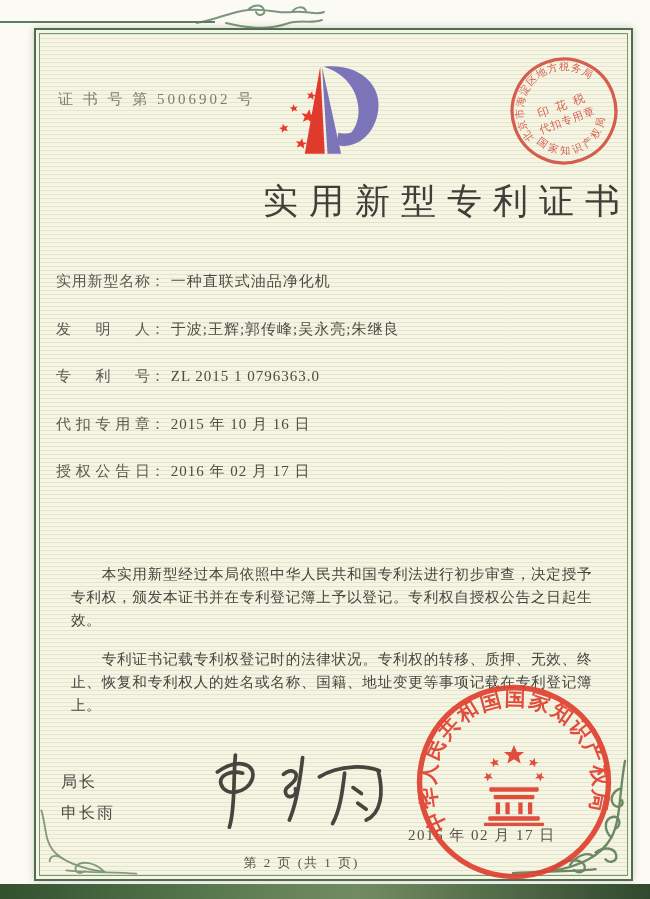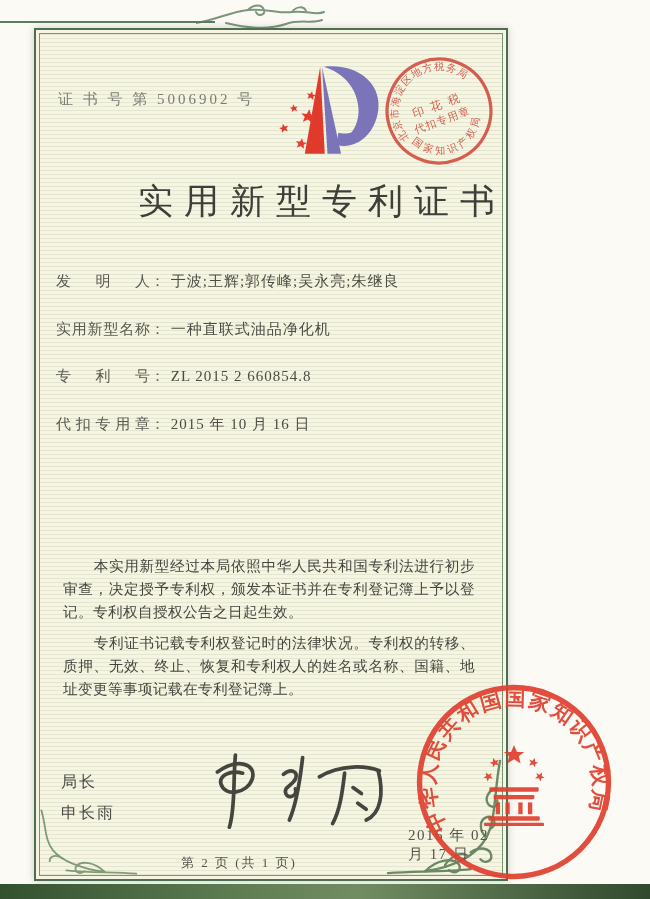--- a/index.html
+++ b/index.html
@@ -8,39 +8,39 @@
     background:#fbfaf4;
     font-family:"Liberation Serif","DejaVu Serif",serif;
   }
   
   .top-rule{position:absolute;left:0;top:21px;width:215px;height:2px;background:#5d7d60;}
   .top-flourish{position:absolute;left:196px;top:2px;width:130px;height:40px;}
   .bottom-band{position:absolute;left:0;bottom:0;width:650px;height:15px;
     background:linear-gradient(90deg,#33512f 0%,#5d7b51 35%,#728c62 55%,#31492e 100%);}
   
   .page{
-    position:absolute;left:34px;top:28px;width:474px;height:853px;box-sizing:border-box;
+    position:absolute;left:34px;top:28px;width:599px;height:853px;box-sizing:border-box;
     border:2px solid #4e6e52;
     box-shadow: inset 0 0 0 3px #f6f4e3, inset 0 0 0 4px rgba(99,130,99,.85), 0 0 7px rgba(60,70,50,.25);
     background:
       repeating-linear-gradient(180deg, rgba(166,180,138,.22) 0 1px, rgba(0,0,0,0) 1px 4px),
       #f6f4e3;
   }
   .cert-no{position:absolute;left:22px;top:60px;font-size:15px;letter-spacing:3px;color:#7d7c74;}
   .logo{position:absolute;left:228px;top:26px;width:136px;height:112px;}
   .tax-stamp{position:absolute;right:6px;top:20px;width:122px;height:122px;transform:rotate(-20deg);opacity:.88;}
   .title{position:absolute;left:0;right:0;top:148px;text-align:right;
     font-size:35px;letter-spacing:11px;color:#3f3f3a;font-weight:500;}
   .fields{position:absolute;left:20px;top:242px;right:30px;}
   .frow{height:47.5px;font-size:15px;color:#52514a;white-space:nowrap;}
   .flabel{display:inline-block;width:94px;text-align:justify;text-align-last:justify;color:#5b5a52;}
   .fcolon{display:inline-block;margin:0 2px 0 0;color:#5b5a52;}
   .fvalue{letter-spacing:1px;color:#4c4b44;}
   .paras{position:absolute;left:19px;right:23px;top:517px;}
-  .paras p{margin:8px;font-size:14.6px;line-height:1.58;color:#46453f;
+  .paras p{margin:16px;font-size:14.6px;line-height:1.58;color:#46453f;
     text-indent:2.1em;text-align:justify;letter-spacing:.4px;}
   .director{position:absolute;left:25px;top:736px;font-size:16px;color:#4c4b45;line-height:31px;letter-spacing:2px;}
   .signature{position:absolute;left:158px;top:718px;width:210px;height:84px;}
   .seal{position:absolute;left:376px;top:650px;width:204px;height:204px;z-index:3;opacity:.92;}
   .issue-date{position:absolute;left:372px;top:796px;z-index:2;font-size:15px;letter-spacing:1.5px;color:#57524a;}
   .footer{position:absolute;left:0;right:0;top:824px;text-align:center;
     font-size:13px;letter-spacing:2px;color:#55544c;transform:translateX(-32px);}
   svg text{font-family:"Liberation Serif","DejaVu Serif",serif;}
 </style>
 </head>
@@ -90,34 +90,38 @@
       <textPath href="#stampBottom" startOffset="8">国家知识产权局</textPath>
     </text>
     <text x="60" y="58" font-size="11.5" fill="#d14a3b" text-anchor="middle" letter-spacing="2">印 花 税</text>
     <text x="60" y="73" font-size="10.5" fill="#d14a3b" text-anchor="middle" letter-spacing="1">代扣专用章</text>
   </svg>
 
   <div class="title">实用新型专利证书</div>
 
   <div class="fields">
     <div class="frow">
+      <span class="flabel">实用新型名称</span><span class="fcolon">：</span>
+      <span class="fvalue">一种直联式油品净化机</span>
+    </div>
+    <div class="frow">
       <span class="flabel">发明人</span><span class="fcolon">：</span>
       <span class="fvalue">于波;王辉;郭传峰;吴永亮;朱继良</span>
     </div>
     <div class="frow">
-      <span class="flabel">实用新型名称</span><span class="fcolon">：</span>
-      <span class="fvalue">一种直联式油品净化机</span>
-    </div>
-    <div class="frow">
       <span class="flabel">专利号</span><span class="fcolon">：</span>
-      <span class="fvalue">ZL 2015 2 660854.8</span>
+      <span class="fvalue">ZL 2015 1 0796363.0</span>
     </div>
     <div class="frow">
       <span class="flabel">代扣专用章</span><span class="fcolon">：</span>
       <span class="fvalue">2015 年 10 月 16 日</span>
+    </div>
+    <div class="frow">
+      <span class="flabel">授权公告日</span><span class="fcolon">：</span>
+      <span class="fvalue">2016 年 02 月 17 日</span>
     </div>
   </div>
 
   <div class="paras">
     <p>本实用新型经过本局依照中华人民共和国专利法进行初步审查，决定授予专利权，颁发本证书并在专利登记簿上予以登记。专利权自授权公告之日起生效。</p>
     <p>专利证书记载专利权登记时的法律状况。专利权的转移、质押、无效、终止、恢复和专利权人的姓名或名称、国籍、地址变更等事项记载在专利登记簿上。</p>
   </div>
 
   <div class="director">
     <div>局长</div>

